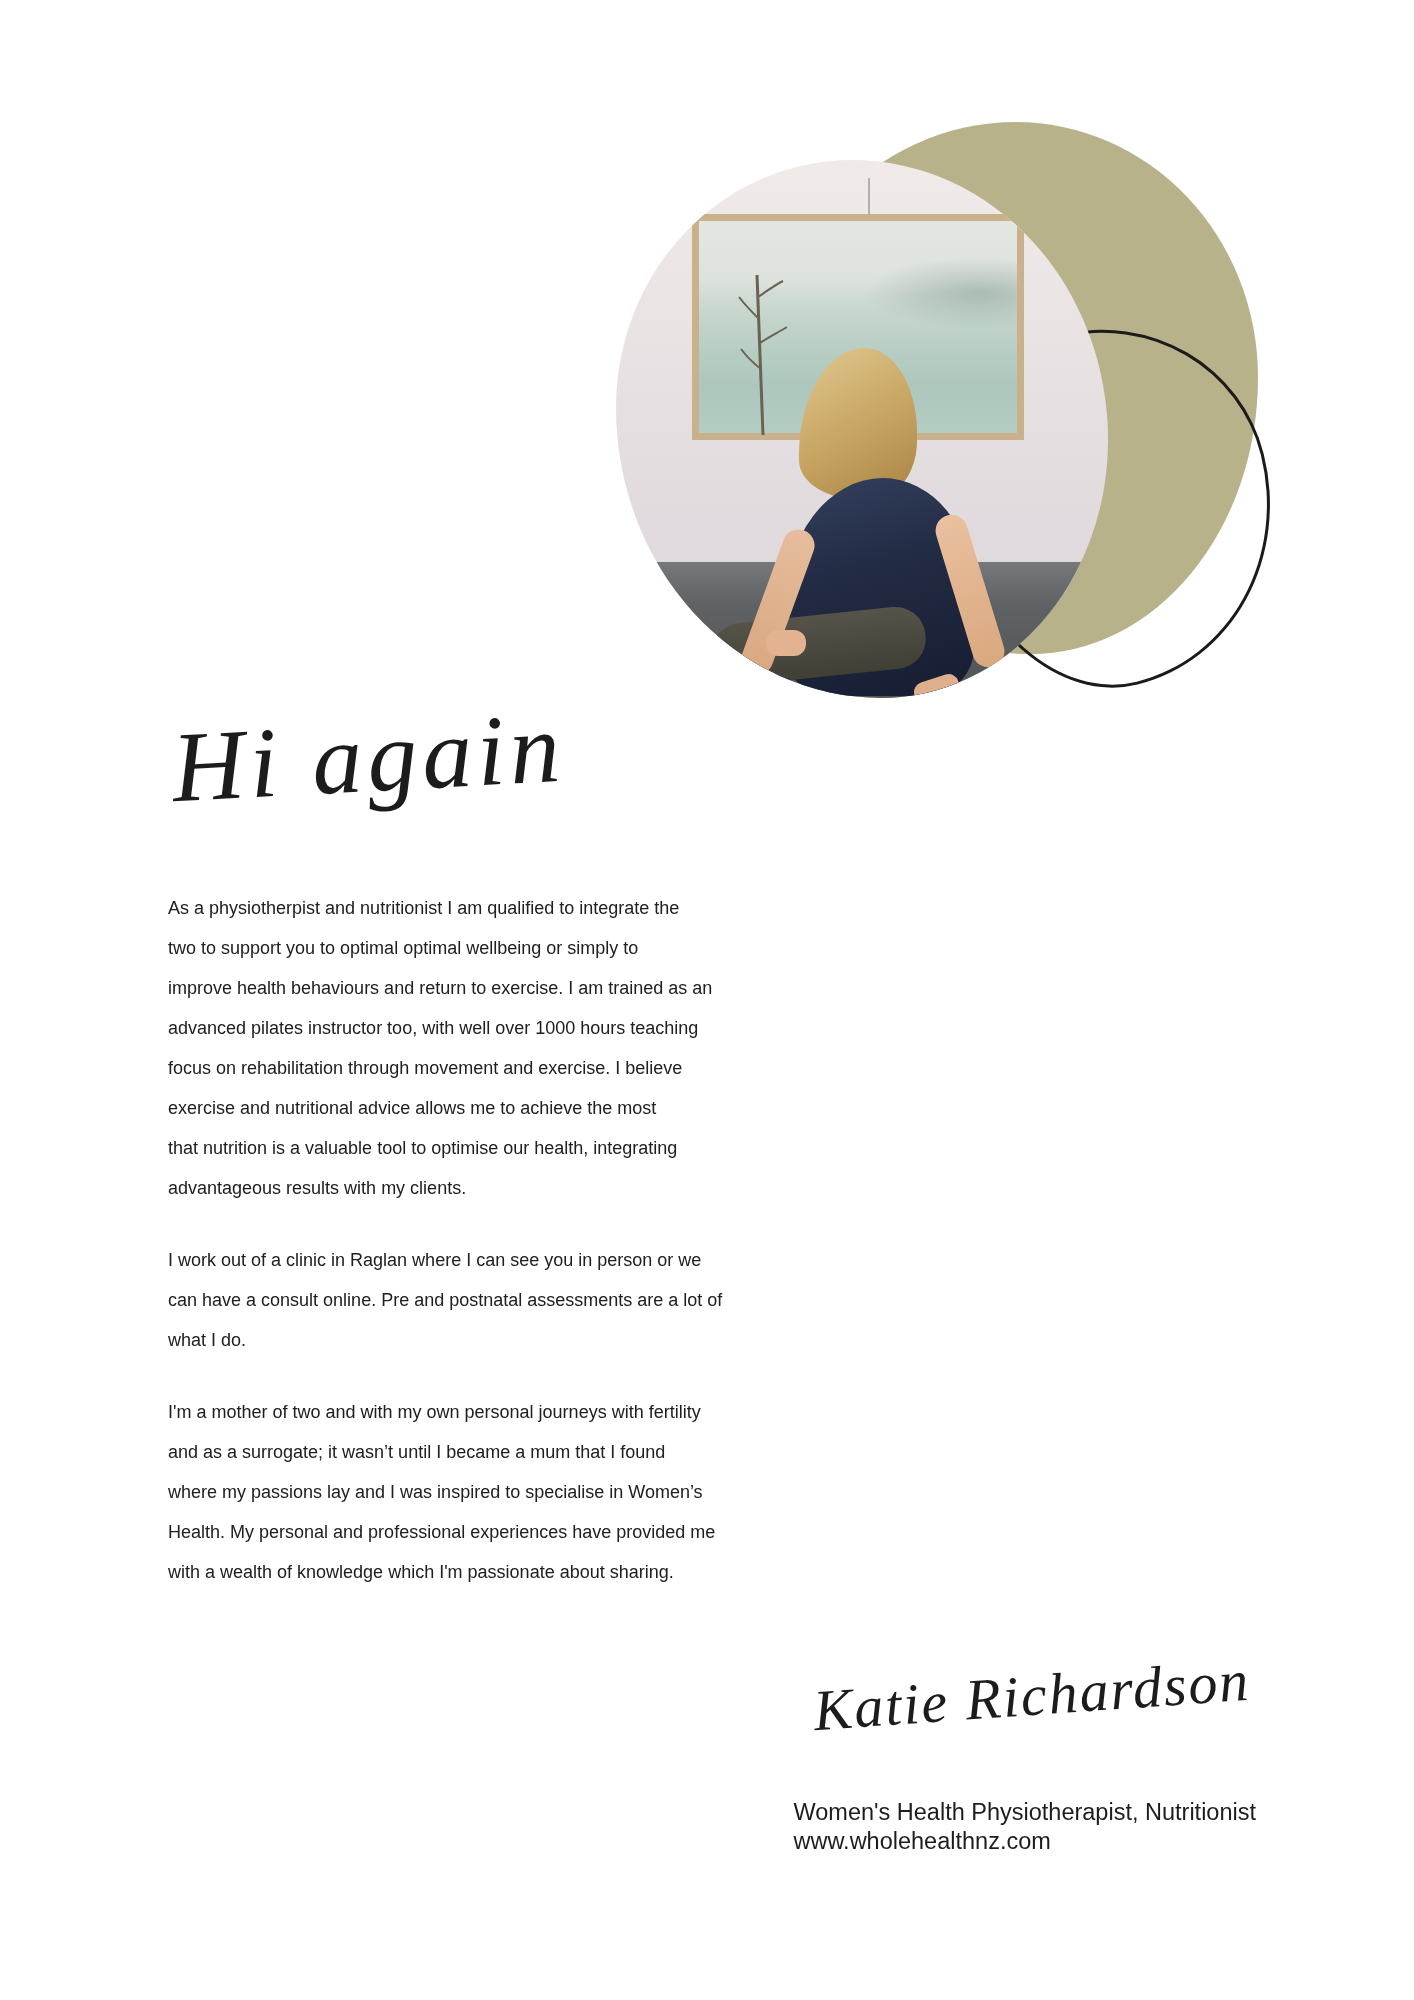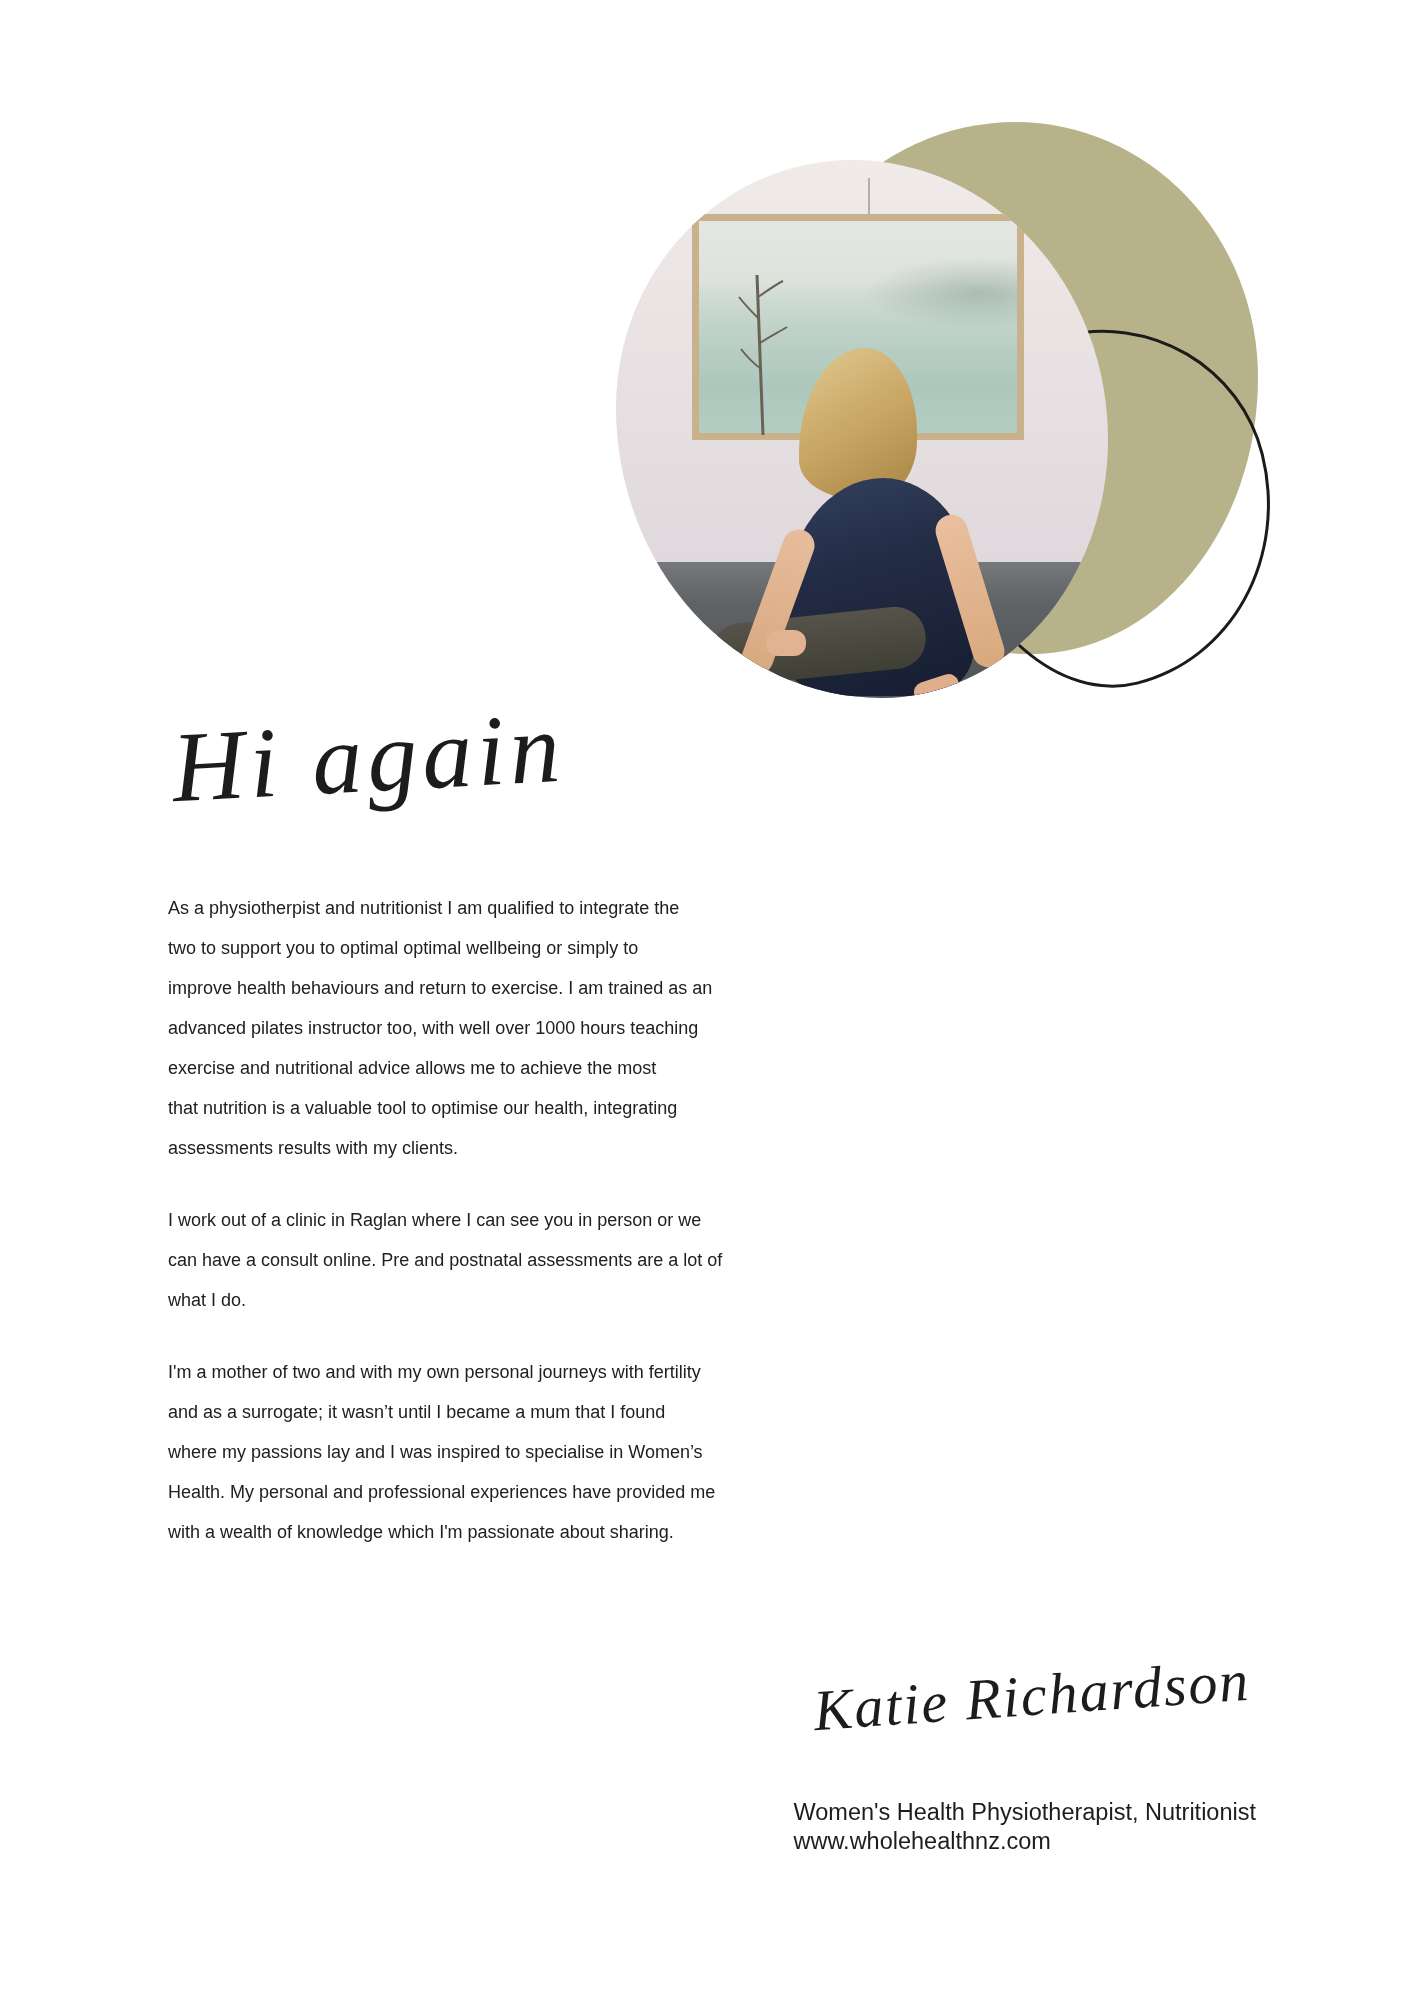--- a/index.html
+++ b/index.html
@@ -156,23 +156,24 @@
   </div>
 
   <div class="script heading">Hi again</div>
 
   <div class="body-copy">
     <div class="para">
         <div class="pline">As a physiotherpist and nutritionist I am qualified to integrate the</div>
         <div class="pline">two to support you to optimal optimal wellbeing or simply to</div>
         <div class="pline">improve health behaviours and return to exercise. I am trained as an</div>
         <div class="pline">advanced pilates instructor too, with well over 1000 hours teaching</div>
+        <div class="pline">focus on rehabilitation through movement and exercise. I believe</div>
         <div class="pline">exercise and nutritional advice allows me to achieve the most</div>
         <div class="pline">that nutrition is a valuable tool to optimise our health, integrating</div>
-        <div class="pline">assessments results with my clients.</div>
+        <div class="pline">advantageous results with my clients.</div>
       </div>
     <div class="para">
         <div class="pline">I work out of a clinic in Raglan where I can see you in person or we</div>
         <div class="pline">can have a consult online. Pre and postnatal assessments are a lot of</div>
         <div class="pline">what I do.</div>
       </div>
     <div class="para">
         <div class="pline">I'm a mother of two and with my own personal journeys with fertility</div>
         <div class="pline">and as a surrogate; it wasn’t until I became a mum that I found</div>
         <div class="pline">where my passions lay and I was inspired to specialise in Women’s</div>

